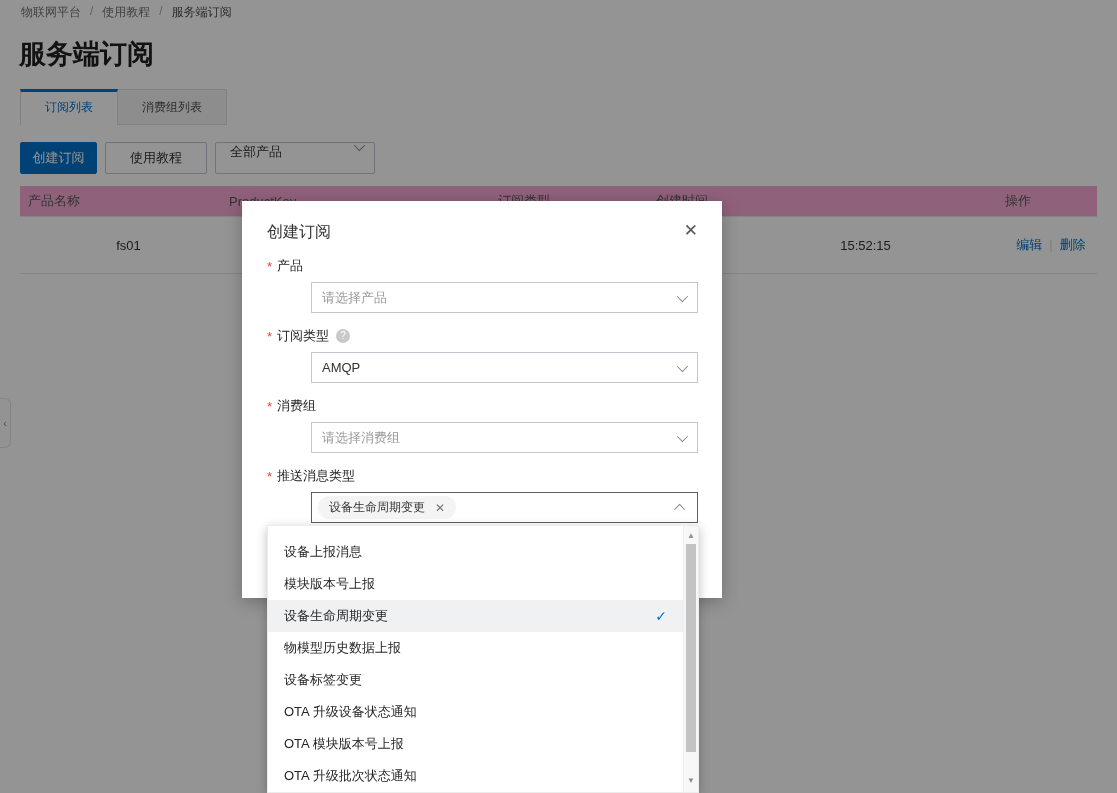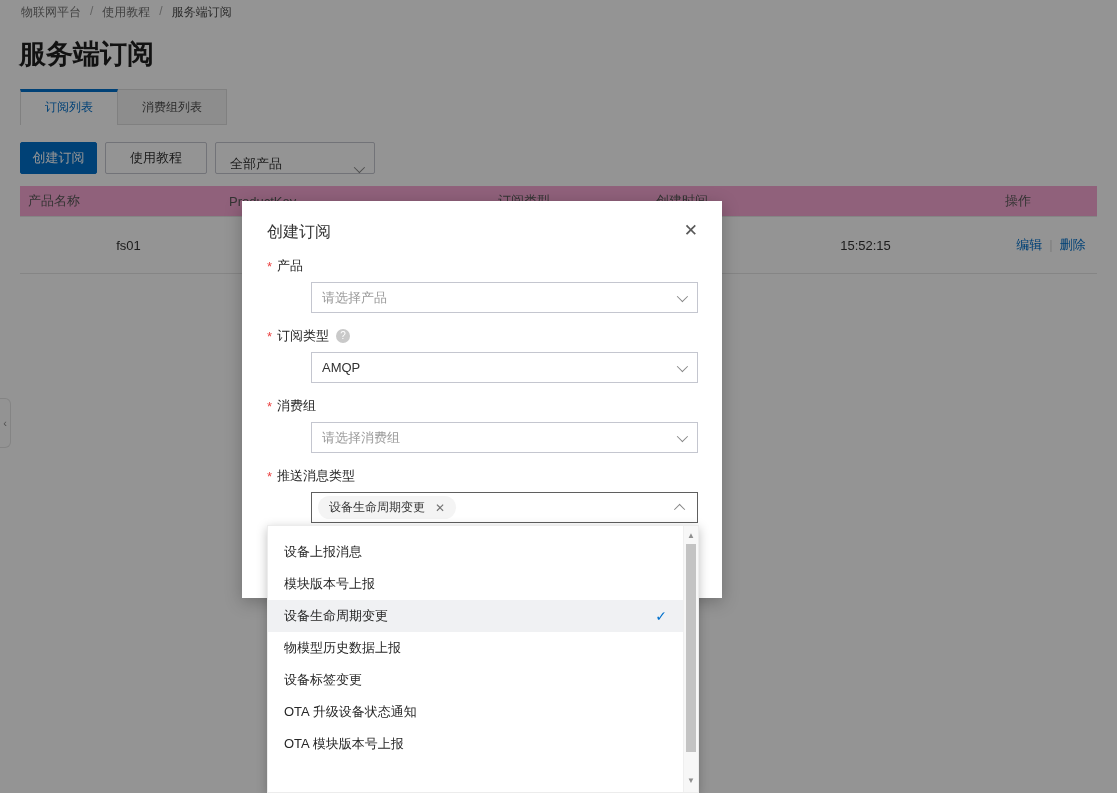--- a/index.html
+++ b/index.html
@@ -23,21 +23,21 @@
   .tab.active { background:#fff; border-top:3px solid #0070cc; border-bottom:none;
     line-height:31px; color:#0070cc; }
   .tab + .tab { border-left:none; }
 
   .toolbar { position:absolute; top:142px; left:20px; display:flex; gap:8px; }
   .btn { height:32px; font-size:13px; display:inline-flex; align-items:center; justify-content:center;
     border-radius:2px; cursor:pointer; }
   .btn-primary { width:77px; background:#0070cc; color:#fff; border:1px solid #0070cc; }
   .btn-default { width:102px; background:#fff; color:#333; border:1px solid #c4c6cf; }
   .filter-select { width:160px; height:32px; border:1px solid #c4c6cf; border-radius:2px; background:#fff;
-    display:flex; align-items:flex-end; justify-content:space-between; padding:0 12px 0 14px; cursor:pointer; }
+    display:flex; align-items:flex-start; justify-content:space-between; padding:0 12px 0 14px; cursor:pointer; }
 
   .chev { width:8px; height:8px; border-right:1px solid #888; border-bottom:1px solid #888; display:inline-block; }
   .chev.down { transform:rotate(45deg) translateY(-2px); }
   .chev.up { transform:rotate(-135deg) translateY(-2px); }
 
   .table { position:absolute; top:186px; left:20px; right:20px; }
   .trow { display:grid; grid-template-columns:201px 269px 158px 349px 1fr; align-items:center; padding-left:8px; }
   .thead { height:31px; background:#f9a8d4; border-bottom:1px solid #e6e6e6; color:#595959; font-size:13px; }
   .tbody-row { height:57px; background:#fff; border-bottom:1px solid #e6e6e6; font-size:13px; color:#333;text-align:center; }
   .cell-time { padding-left:70px; }
@@ -214,20 +214,23 @@
     </div>
     <div class="dd-item">
       <span>设备标签变更</span>
     </div>
     <div class="dd-item">
       <span>OTA 升级设备状态通知</span>
     </div>
     <div class="dd-item">
       <span>OTA 模块版本号上报</span>
     </div>
+    <div class="dd-item">
+      <span>OTA 升级批次状态通知</span>
+    </div>
 
     <div class="scrollbar">
       <div class="sb-arrow sb-up">▲</div>
       <div class="sb-thumb"></div>
       <div class="sb-arrow sb-down">▼</div>
     </div>
   </div>
 </div>
 
 </body></html>

